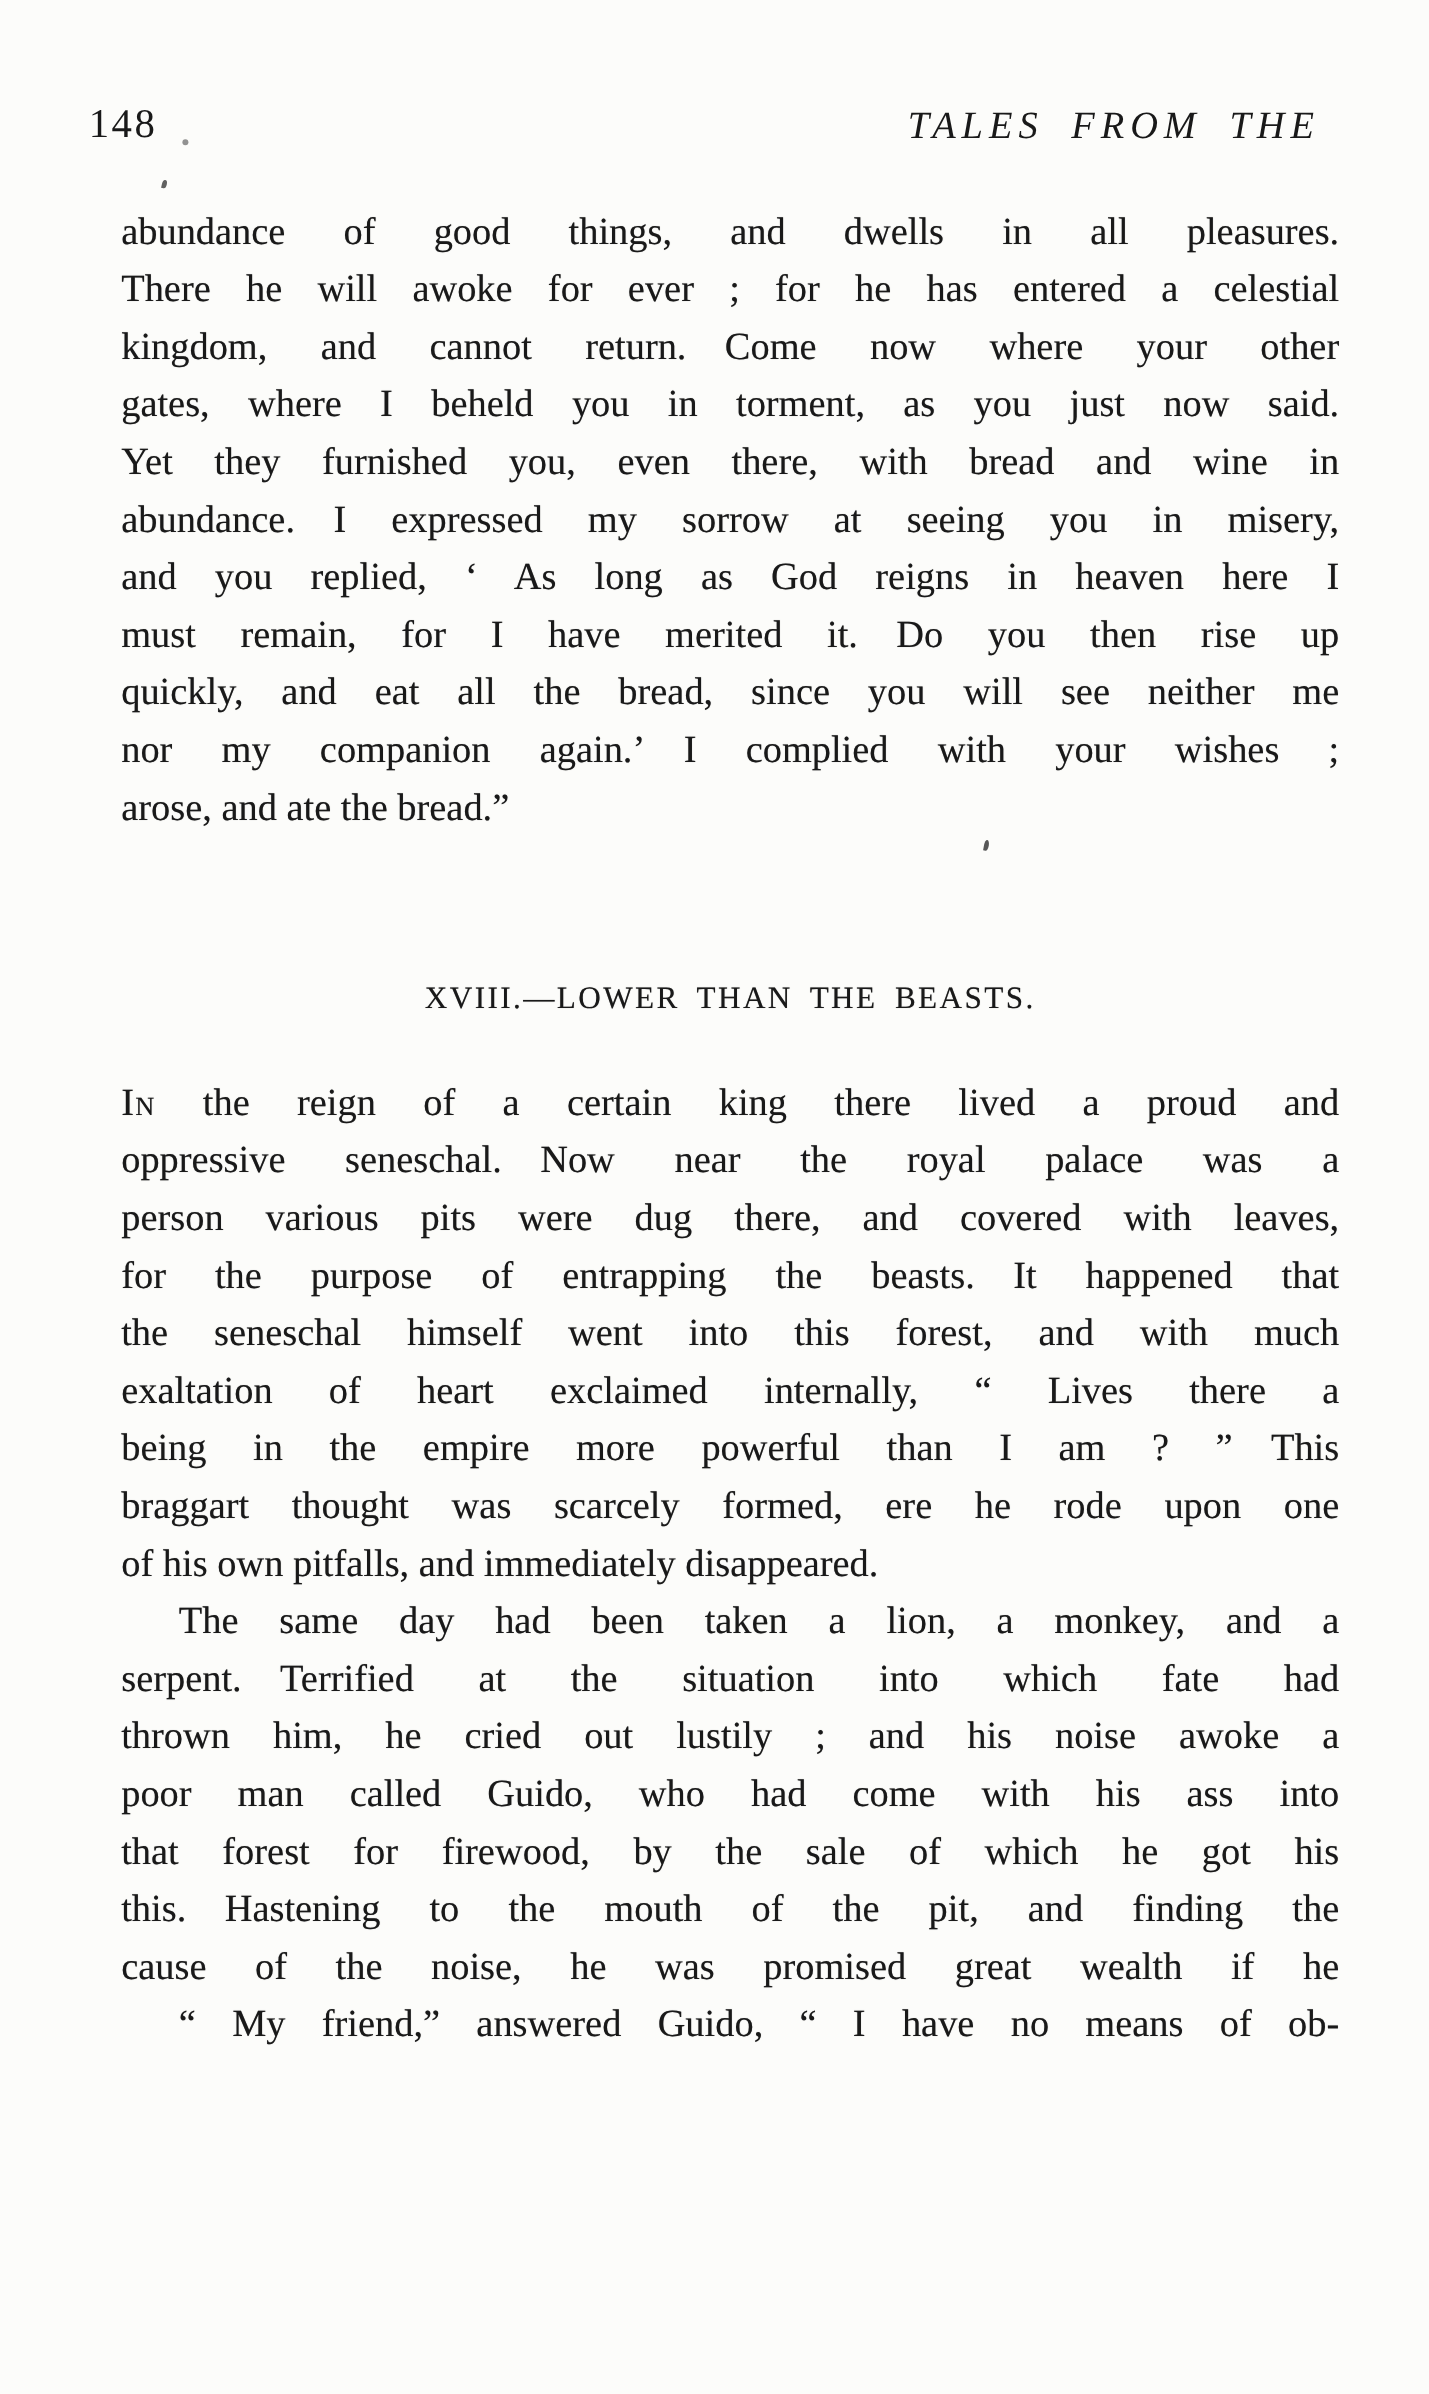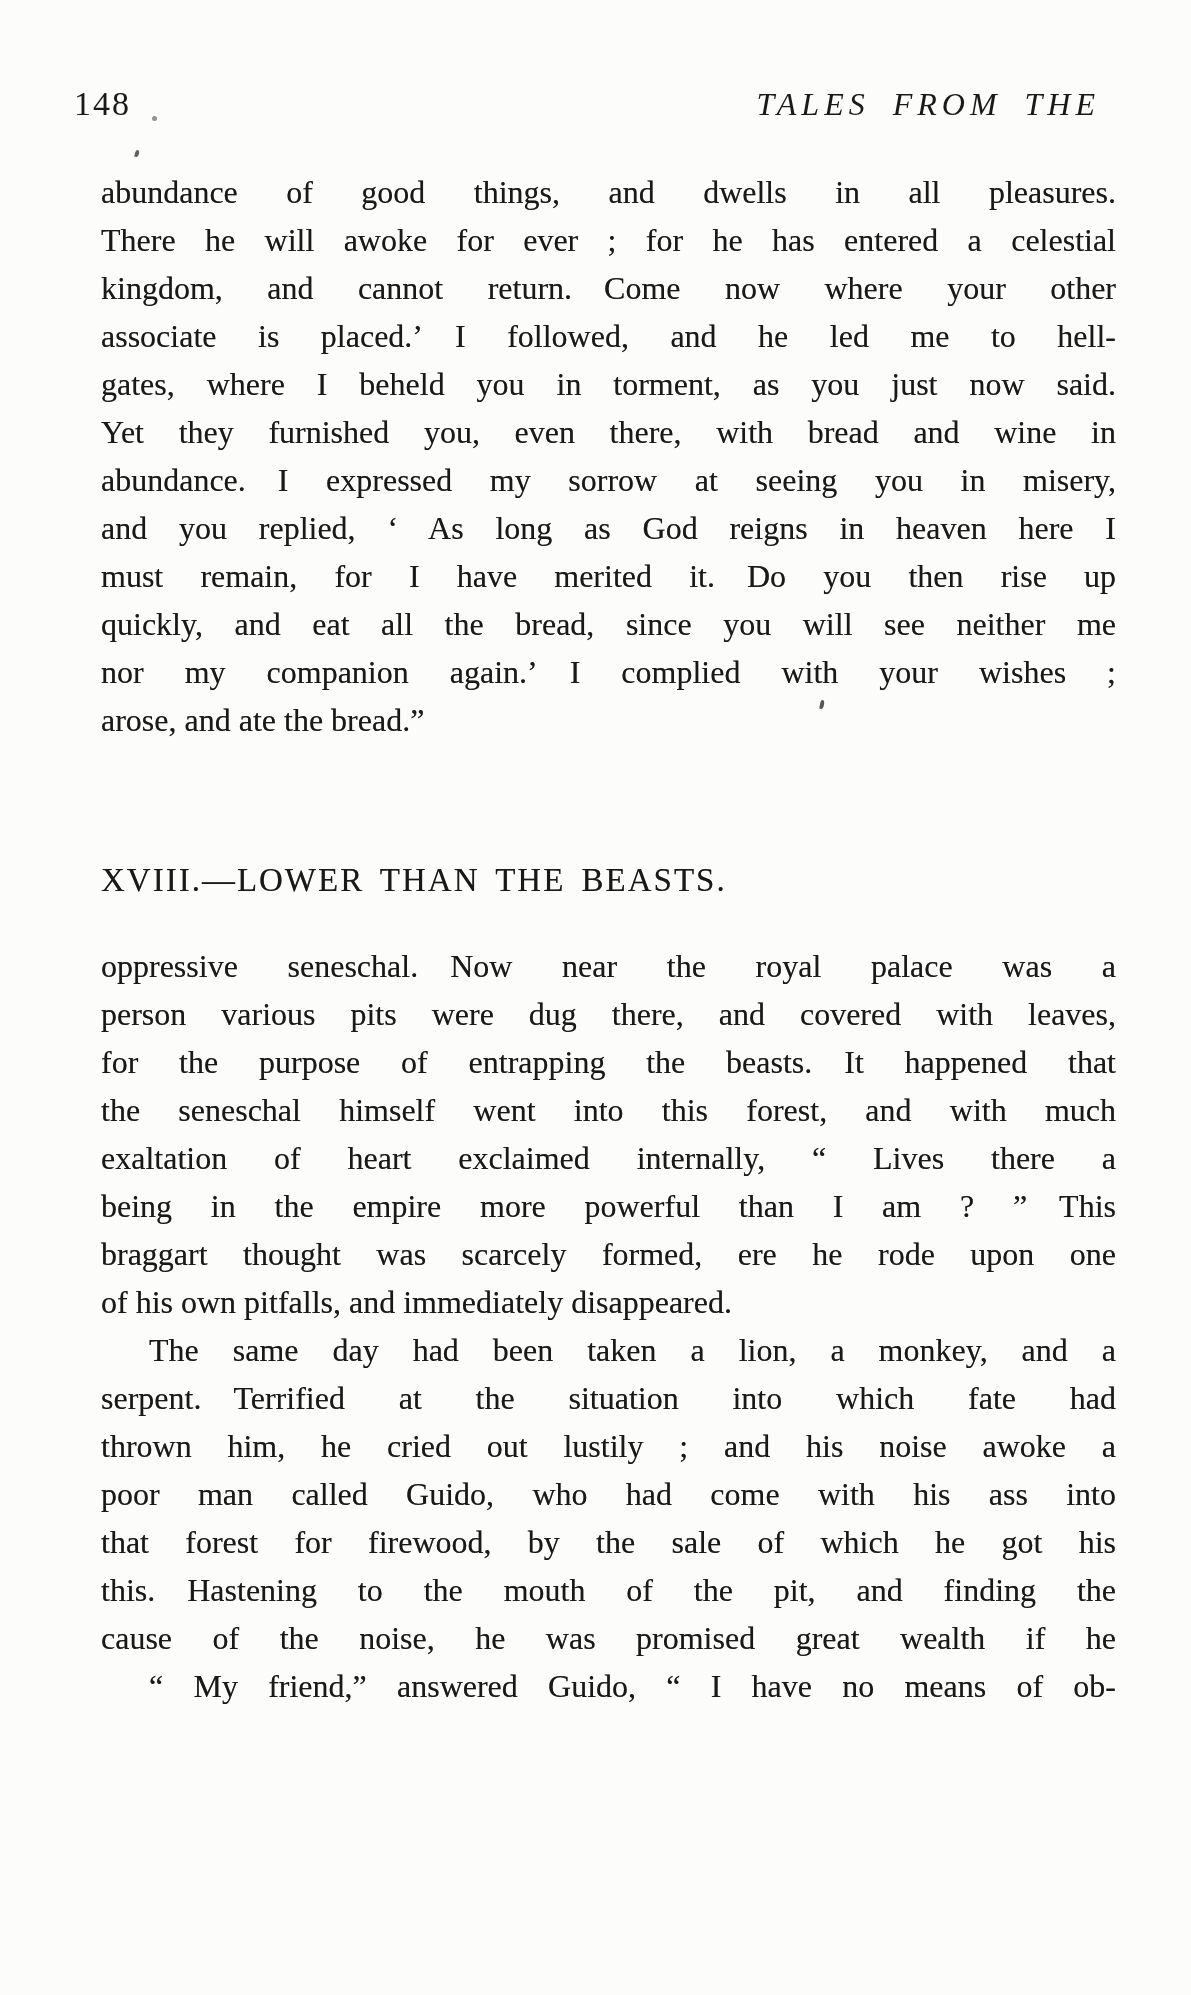--- a/index.html
+++ b/index.html
@@ -42,21 +42,22 @@
     text-align-last: justify;
     text-shadow: 0 0 0.6px rgba(10,10,10,0.5);
   }
   .line.final { text-align-last: left; }
   .indent-first .line:first-child { text-indent: 48px; }
   .opener-smallcaps { font-variant: small-caps; letter-spacing: 1px; }
 
   .chapter-heading {
     margin: 112px 0 38px 0;
     height: 48px; line-height: 48px;
-    font-size: 33px;
+    text-align: center;
+    font-size: 26px;
     letter-spacing: 2px;
     word-spacing: 6px;
     text-shadow: 0 0 0.6px rgba(10,10,10,0.5);
   }
 
   
   .speck {
     position: absolute;
     background: #3a3a3a;
     border-radius: 50% 50% 50% 0;
@@ -70,32 +71,32 @@
 
 <div class="page">
   <div class="page-number">148</div>
   <div class="running-title">TALES FROM THE</div>
 
   <div class="textblock">
       <div class="para">
         <div class="line">abundance of good things, and dwells in all pleasures.</div>
         <div class="line">There he will awoke for ever ; for he has entered a celestial</div>
         <div class="line">kingdom, and cannot return. Come now where your other</div>
-        <div class="line">associate is placed.’ I followed, and he led me to hell-</div>
         <div class="line">gates, where I beheld you in torment, as you just now said.</div>
         <div class="line">Yet they furnished you, even there, with bread and wine in</div>
         <div class="line">abundance. I expressed my sorrow at seeing you in misery,</div>
         <div class="line">and you replied, ‘ As long as God reigns in heaven here I</div>
         <div class="line">must remain, for I have merited it. Do you then rise up</div>
         <div class="line">quickly, and eat all the bread, since you will see neither me</div>
         <div class="line">nor my companion again.’ I complied with your wishes ;</div>
         <div class="line final">arose, and ate the bread.”</div>
       </div>
       <div class="chapter-heading">XVIII.—LOWER THAN THE BEASTS.</div>
       <div class="para">
+        <div class="line"><span class="opener-smallcaps">In</span> the reign of a certain king there lived a proud and</div>
         <div class="line">oppressive seneschal. Now near the royal palace was a</div>
         <div class="line">person various pits were dug there, and covered with leaves,</div>
         <div class="line">for the purpose of entrapping the beasts. It happened that</div>
         <div class="line">the seneschal himself went into this forest, and with much</div>
         <div class="line">exaltation of heart exclaimed internally, “ Lives there a</div>
         <div class="line">being in the empire more powerful than I am ? ” This</div>
         <div class="line">braggart thought was scarcely formed, ere he rode upon one</div>
         <div class="line final">of his own pitfalls, and immediately disappeared.</div>
       </div>
       <div class="para indent-first">

